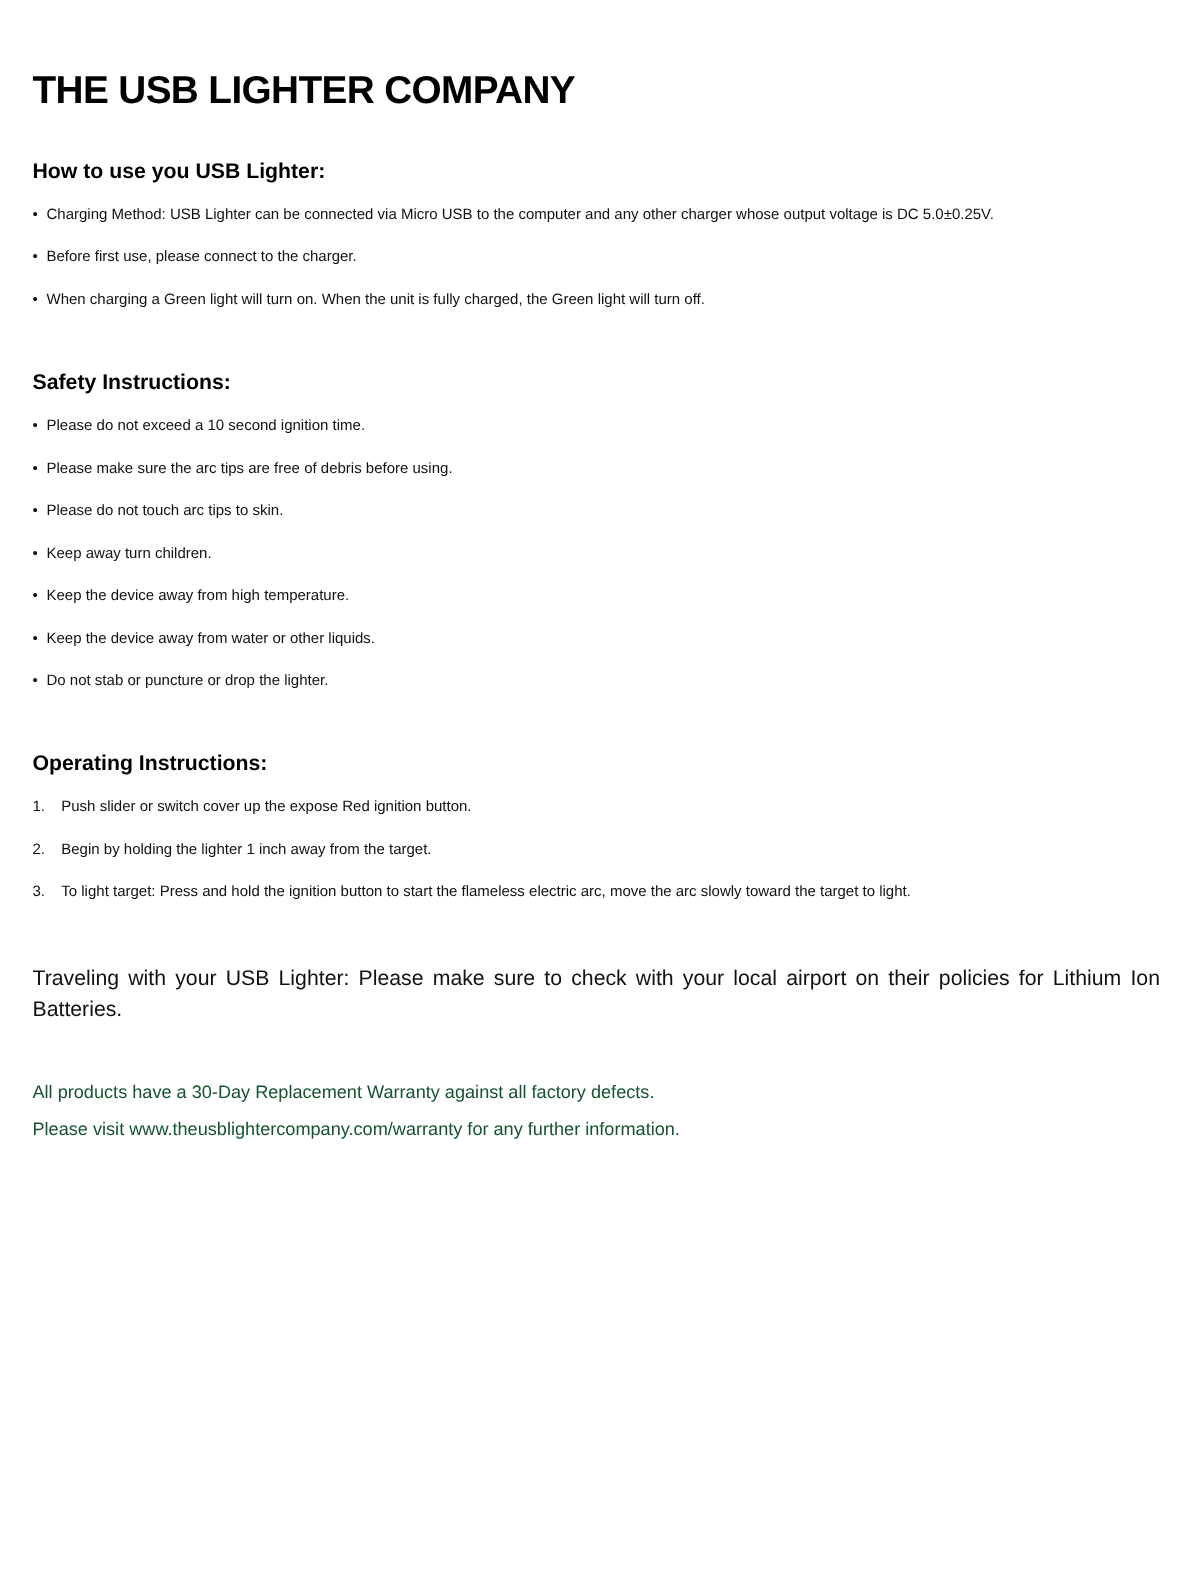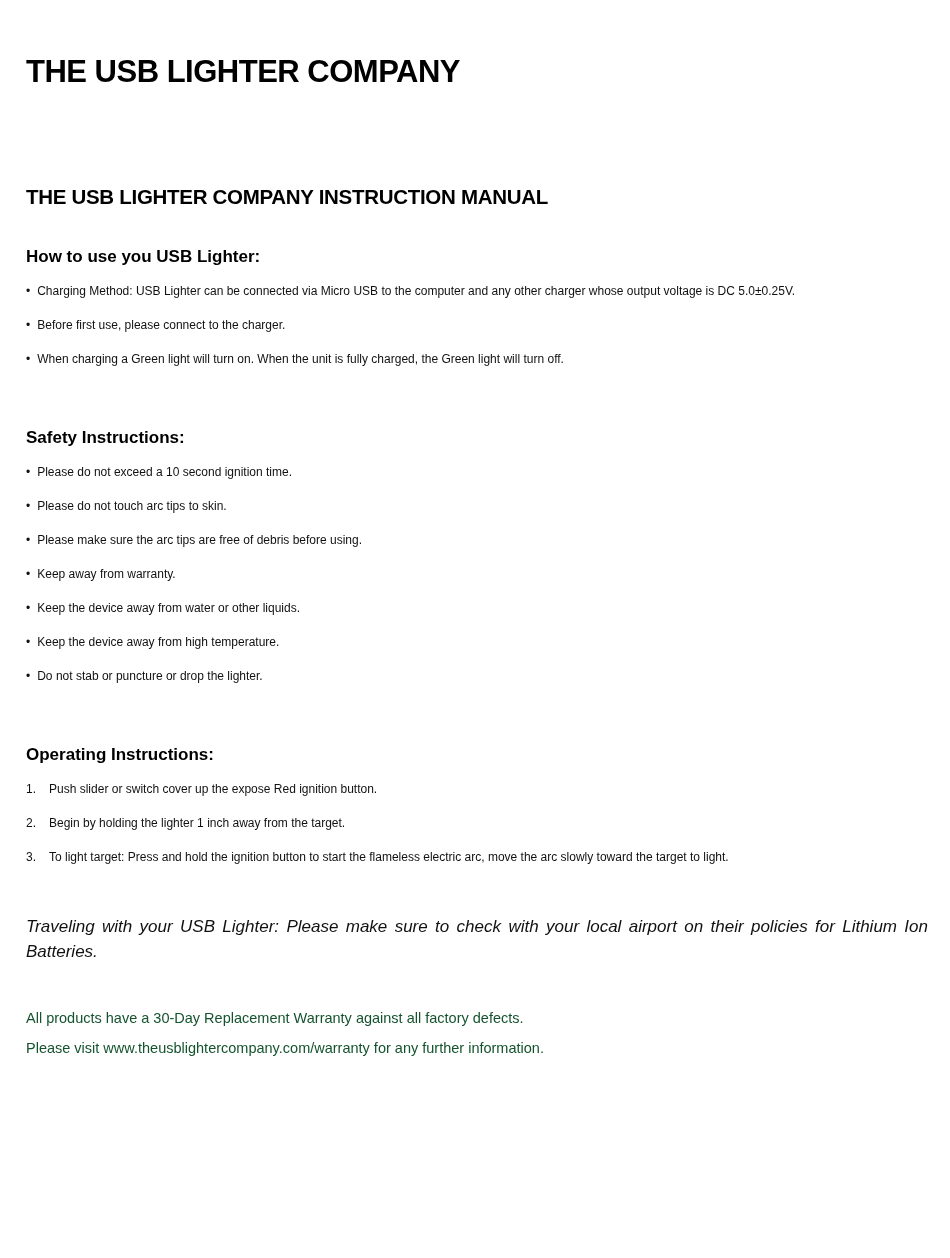--- a/index.html
+++ b/index.html
@@ -53,61 +53,59 @@
   .para:last-child { margin-bottom: 0; }
   .bullet-char {
     display: inline-block;
     margin-right: 7px;
   }
   .num {
     display: inline-block;
     margin-right: 13px;
   }
   .block-gap {
-    margin-top: 56px;
+    margin-top: 44px;
   }
   .travel-para {
     font-size: 17px;
     line-height: 25px;
     text-align: justify;
     margin: 44px 0 0 0;
     color: #111111;
-    font-style: italic;
   }
   .footer {
     margin-top: 44px;
   }
   .footer p {
     font-size: 14.5px;
     line-height: 20px;
     margin: 0 0 10px 0;
     color: #14532d;
   }
 </style>
 </head>
 <body>
 
 <div class="page">
 
   <div class="logo">THE USB LIGHTER COMPANY</div>
 
-  <div class="doc-title">THE USB LIGHTER COMPANY INSTRUCTION MANUAL</div>
 
   <div class="section-heading">How to use you USB Lighter:</div>
   <p class="para"><span class="bullet-char">•</span><span>Charging Method: USB Lighter can be connected via Micro USB to the computer and any other charger whose output voltage is DC 5.0±0.25V.</span></p>
   <p class="para"><span class="bullet-char">•</span><span>Before first use, please connect to the charger.</span></p>
   <p class="para"><span class="bullet-char">•</span><span>When charging a Green light will turn on. When the unit is fully charged, the Green light will turn off.</span></p>
 
   <div class="section-heading block-gap">Safety Instructions:</div>
   <p class="para"><span class="bullet-char">•</span><span>Please do not exceed a 10 second ignition time.</span></p>
+  <p class="para"><span class="bullet-char">•</span><span>Please make sure the arc tips are free of debris before using.</span></p>
   <p class="para"><span class="bullet-char">•</span><span>Please do not touch arc tips to skin.</span></p>
-  <p class="para"><span class="bullet-char">•</span><span>Please make sure the arc tips are free of debris before using.</span></p>
-  <p class="para"><span class="bullet-char">•</span><span>Keep away from warranty.</span></p>
+  <p class="para"><span class="bullet-char">•</span><span>Keep away turn children.</span></p>
+  <p class="para"><span class="bullet-char">•</span><span>Keep the device away from high temperature.</span></p>
   <p class="para"><span class="bullet-char">•</span><span>Keep the device away from water or other liquids.</span></p>
-  <p class="para"><span class="bullet-char">•</span><span>Keep the device away from high temperature.</span></p>
   <p class="para"><span class="bullet-char">•</span><span>Do not stab or puncture or drop the lighter.</span></p>
 
   <div class="section-heading block-gap">Operating Instructions:</div>
   <p class="para"><span class="num">1.</span><span>Push slider or switch cover up the expose Red ignition button.</span></p>
   <p class="para"><span class="num">2.</span><span>Begin by holding the lighter 1 inch away from the target.</span></p>
   <p class="para"><span class="num">3.</span><span>To light target: Press and hold the ignition button to start the flameless electric arc, move the arc slowly toward the target to light.</span></p>
 
   <p class="travel-para">Traveling with your USB Lighter: Please make sure to check with your local airport on their policies for Lithium Ion Batteries.</p>
 
   <div class="footer">

